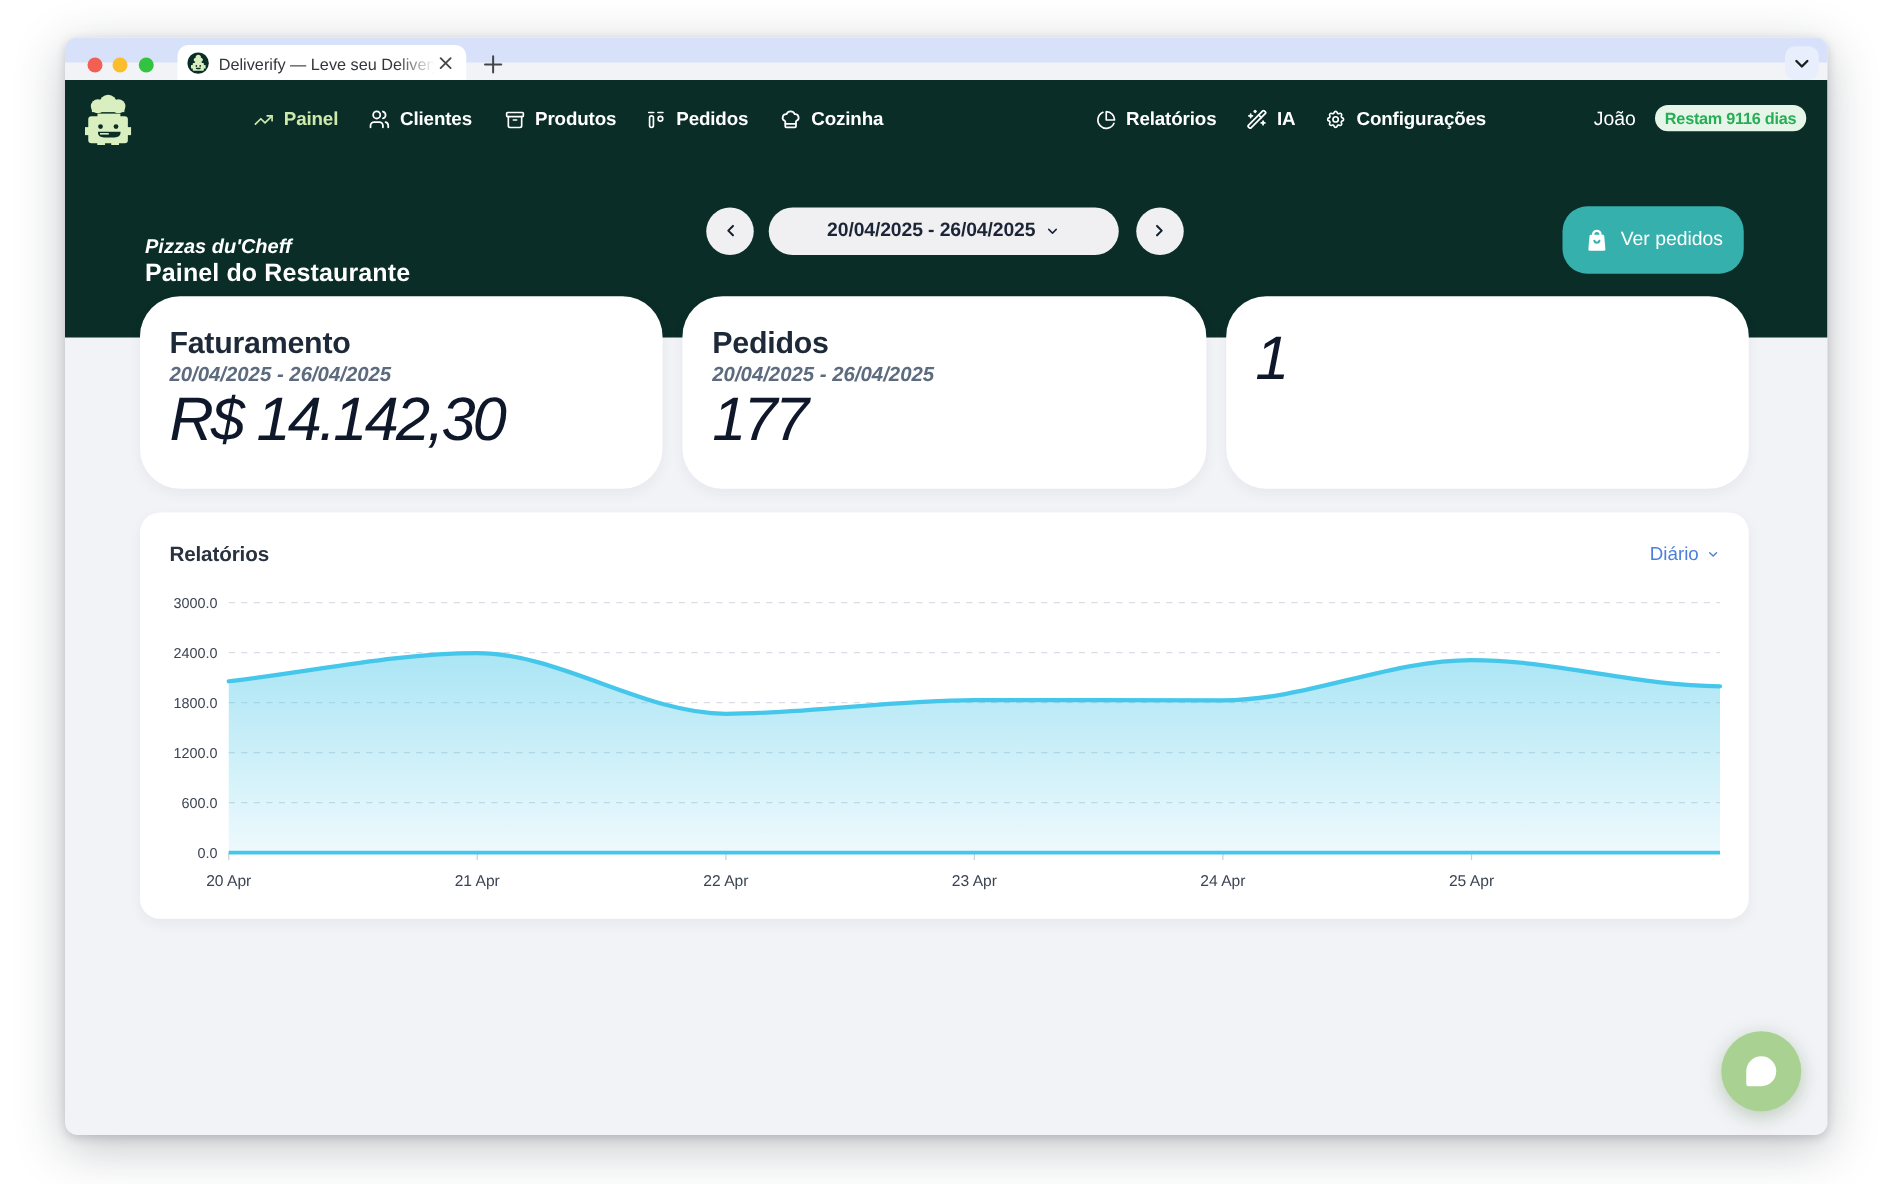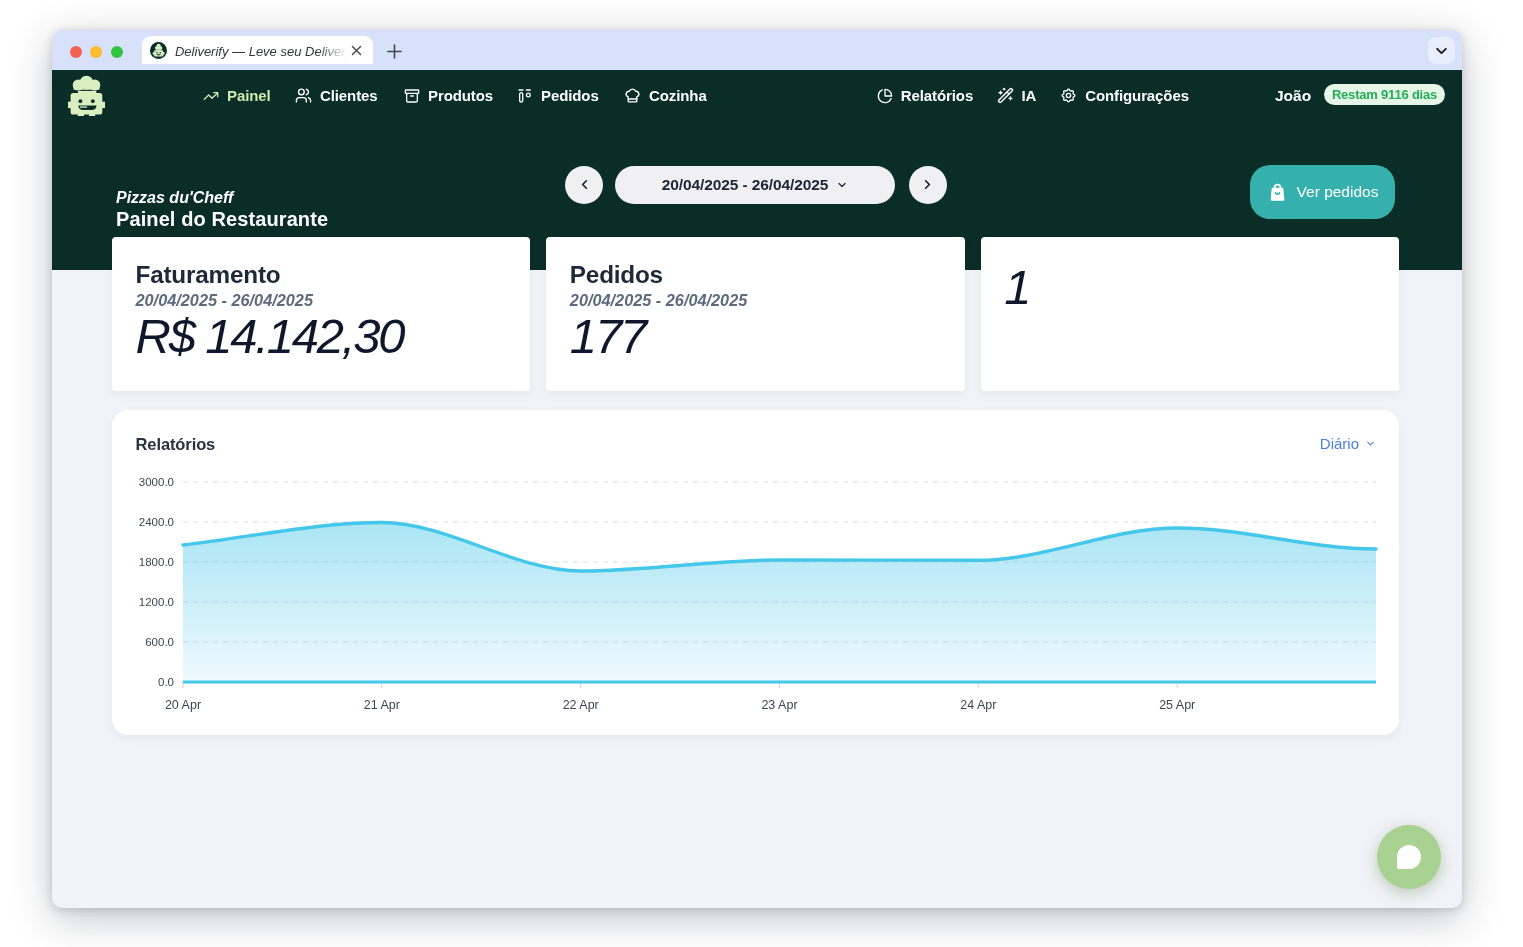--- a/index.html
+++ b/index.html
@@ -3,53 +3,53 @@
 <meta charset="utf-8">
 <style>
   * { margin:0; padding:0; box-sizing:border-box; }
   html,body { width:1523px; height:947px; background:#ffffff; font-family:"Liberation Sans",sans-serif; overflow:hidden; }
   .window {
     position:absolute; left:52px; top:30px; width:1410px; height:878px;
     border-radius:10px; overflow:hidden; background:#f2f3f7;
     box-shadow:0 10px 40px rgba(40,45,60,0.28), 0 2px 8px rgba(40,45,60,0.18);
   }
   
-  .tabbar { position:absolute; left:0; top:0; right:0; height:40px; background:#d7e1fa; z-index:5;font-style:italic; }
+  .tabbar { position:absolute; left:0; top:0; right:0; height:20px; background:#d7e1fa; z-index:5; }
   .dot { position:absolute; top:15.5px; width:12px; height:12px; border-radius:50%; }
   .dot.r { left:17.8px; background:#f45f54; }
   .dot.y { left:38.3px; background:#fbbd2d; }
   .dot.g { left:58.8px; background:#32c440; }
   .tab { position:absolute; left:90.4px; top:6px; width:230.3px; height:28px; background:#ffffff; border-radius:9px 9px 0 0; }
   .favicon { position:absolute; left:8px; top:5.5px; width:17px; height:17px; border-radius:50%; background:#0a2d27; overflow:hidden; }
   .tabtitle { position:absolute; left:32.6px; top:7.5px; width:178px; height:17px; font-size:13px; color:#32363b; white-space:nowrap; overflow:hidden;
     -webkit-mask-image:linear-gradient(90deg,#000 80%,transparent 97%); mask-image:linear-gradient(90deg,#000 80%,transparent 97%);}
   .tabx { position:absolute; left:208px; top:8px; width:13px; height:13px; }
   .plus { position:absolute; left:334px; top:13px; width:17px; height:17px; }
   .chevbox { position:absolute; left:1375.5px; top:7px; width:27px; height:27px; border-radius:8px; background:#e9eefc; }
   .winchev { position:absolute; left:6px; top:7px; }
 
   
   .darkhead { position:absolute; left:0; top:34px; right:0; height:206px; background:#0a2d27; }
   .logo { position:absolute; left:15.5px; top:10.7px; }
   .ni { position:absolute; top:0; height:63px; display:flex; align-items:center; gap:8px; color:#ffffff; font-size:15px; font-weight:bold; letter-spacing:-0.1px; white-space:nowrap; }
   .ni.active { color:#cfe9ad; }
   .ni svg { display:block; flex:none; }
-  .uname { position:absolute; left:1223px; top:0; height:63px; display:flex; align-items:center; color:#fff; font-size:15.5px; font-weight:bold; }
+  .uname { position:absolute; left:1223px; top:0; height:63px; display:flex; align-items:center; color:#fff; font-size:15.5px; font-weight:normal; }
   .restam { position:absolute; left:1272px; top:20px; width:121px; height:21px; border-radius:10.5px; background:#e5f6e9; color:#27ad55; font-size:13px; font-weight:bold; display:flex; align-items:center; justify-content:center; letter-spacing:-0.2px; }
   .htitle { position:absolute; left:64px; top:96.3px; color:#fff; font-size:20px; font-weight:bold; letter-spacing:0.1px;margin-top:48px; }
   .hsub { position:absolute; left:64px; top:125.4px; color:#fff; font-size:16px; font-weight:bold; font-style:italic; }
   .circlebtn { position:absolute; top:101.5px; width:38px; height:38px; border-radius:50%; background:#f0f0f2; display:flex; align-items:center; justify-content:center; }
   .cb-prev { left:513px; }
   .cb-next { left:856.5px; }
   .datepill { position:absolute; left:563px; top:101.5px; width:280px; height:38px; border-radius:19px; background:#f0f0f2; display:flex; align-items:center; justify-content:center; gap:8px; color:#1c2536; font-size:15.5px; font-weight:bold; letter-spacing:-0.1px; }
   .verbtn { position:absolute; left:1198px; top:101px; width:145px; height:54px; border-radius:20px; background:#35b0ad; color:#fff; font-size:15.5px; display:flex; align-items:center; justify-content:center; gap:9px; }
 
   
   .cards { position:absolute; left:60px; top:207px; width:1287px; display:flex; gap:16px; z-index:2; }
-  .card { background:#fff; border-radius:4px; height:154px; flex:1; padding:24px 23.5px; box-shadow:0 4px 10px rgba(30,40,60,0.05); }
+  .card { background:#fff; border-radius:32px; height:154px; flex:1; padding:24px 23.5px; box-shadow:0 4px 10px rgba(30,40,60,0.05); }
   .ctitle { color:#1d2838; font-size:24.3px; font-weight:bold; letter-spacing:-0.2px; }
   .csub { color:#5d6b7e; font-size:16.3px; font-style:italic; font-weight:bold; margin-top:2px; letter-spacing:0; }
   .cnum { color:#0f172a; font-size:49px; margin-top:-2px; letter-spacing:-2.2px;font-style:italic; }
 
   
   .chartcard { position:absolute; left:60px; top:380px; width:1287px; height:325px; background:#fff; border-radius:16px; box-shadow:0 4px 10px rgba(30,40,60,0.05); }
   .chtitle { position:absolute; left:23.5px; top:25px; color:#29323f; font-size:16.5px; font-weight:bold; letter-spacing:-0.1px; }
   .diario { position:absolute; right:23px; top:25px; color:#4a7fdb; font-size:15px; display:flex; align-items:center; gap:6px; }
 
   

